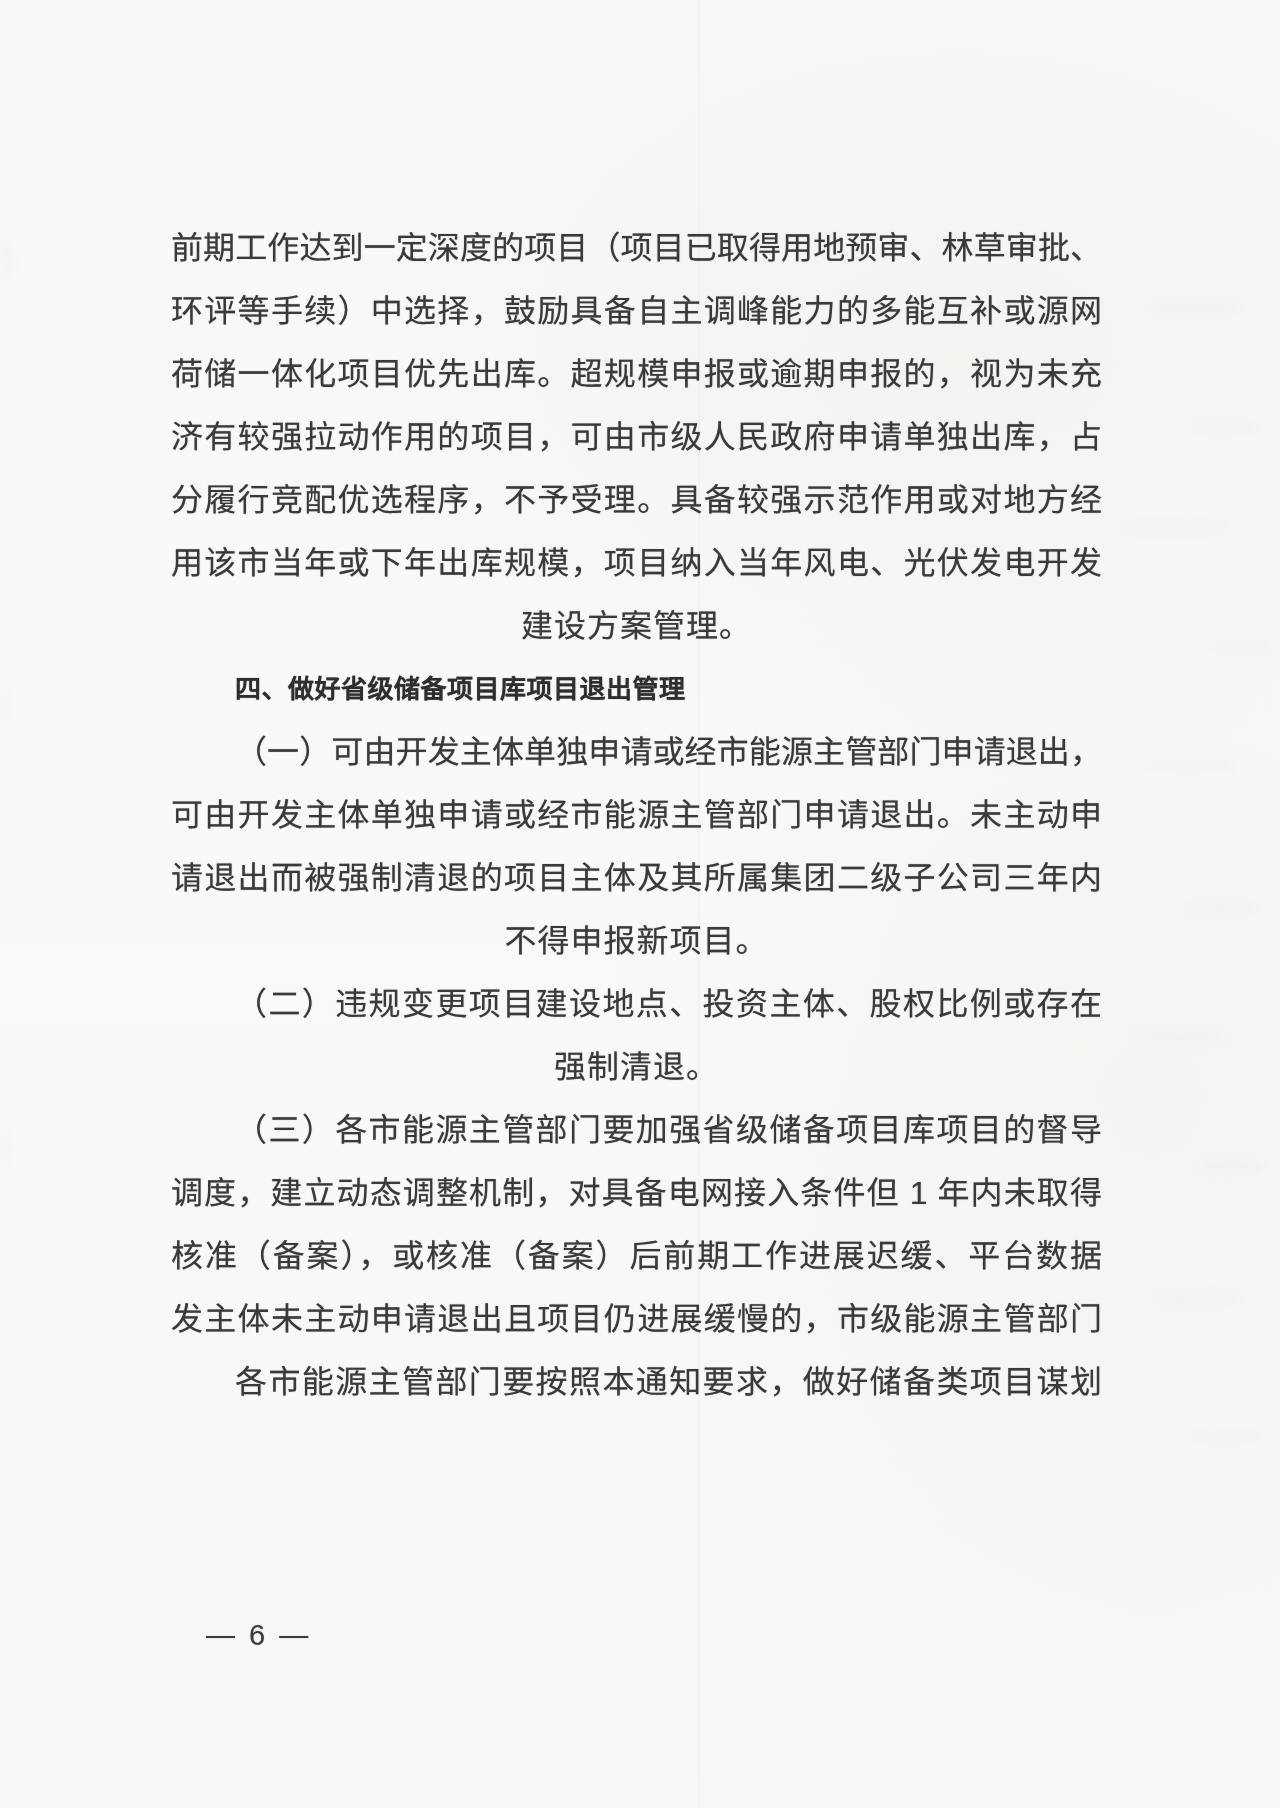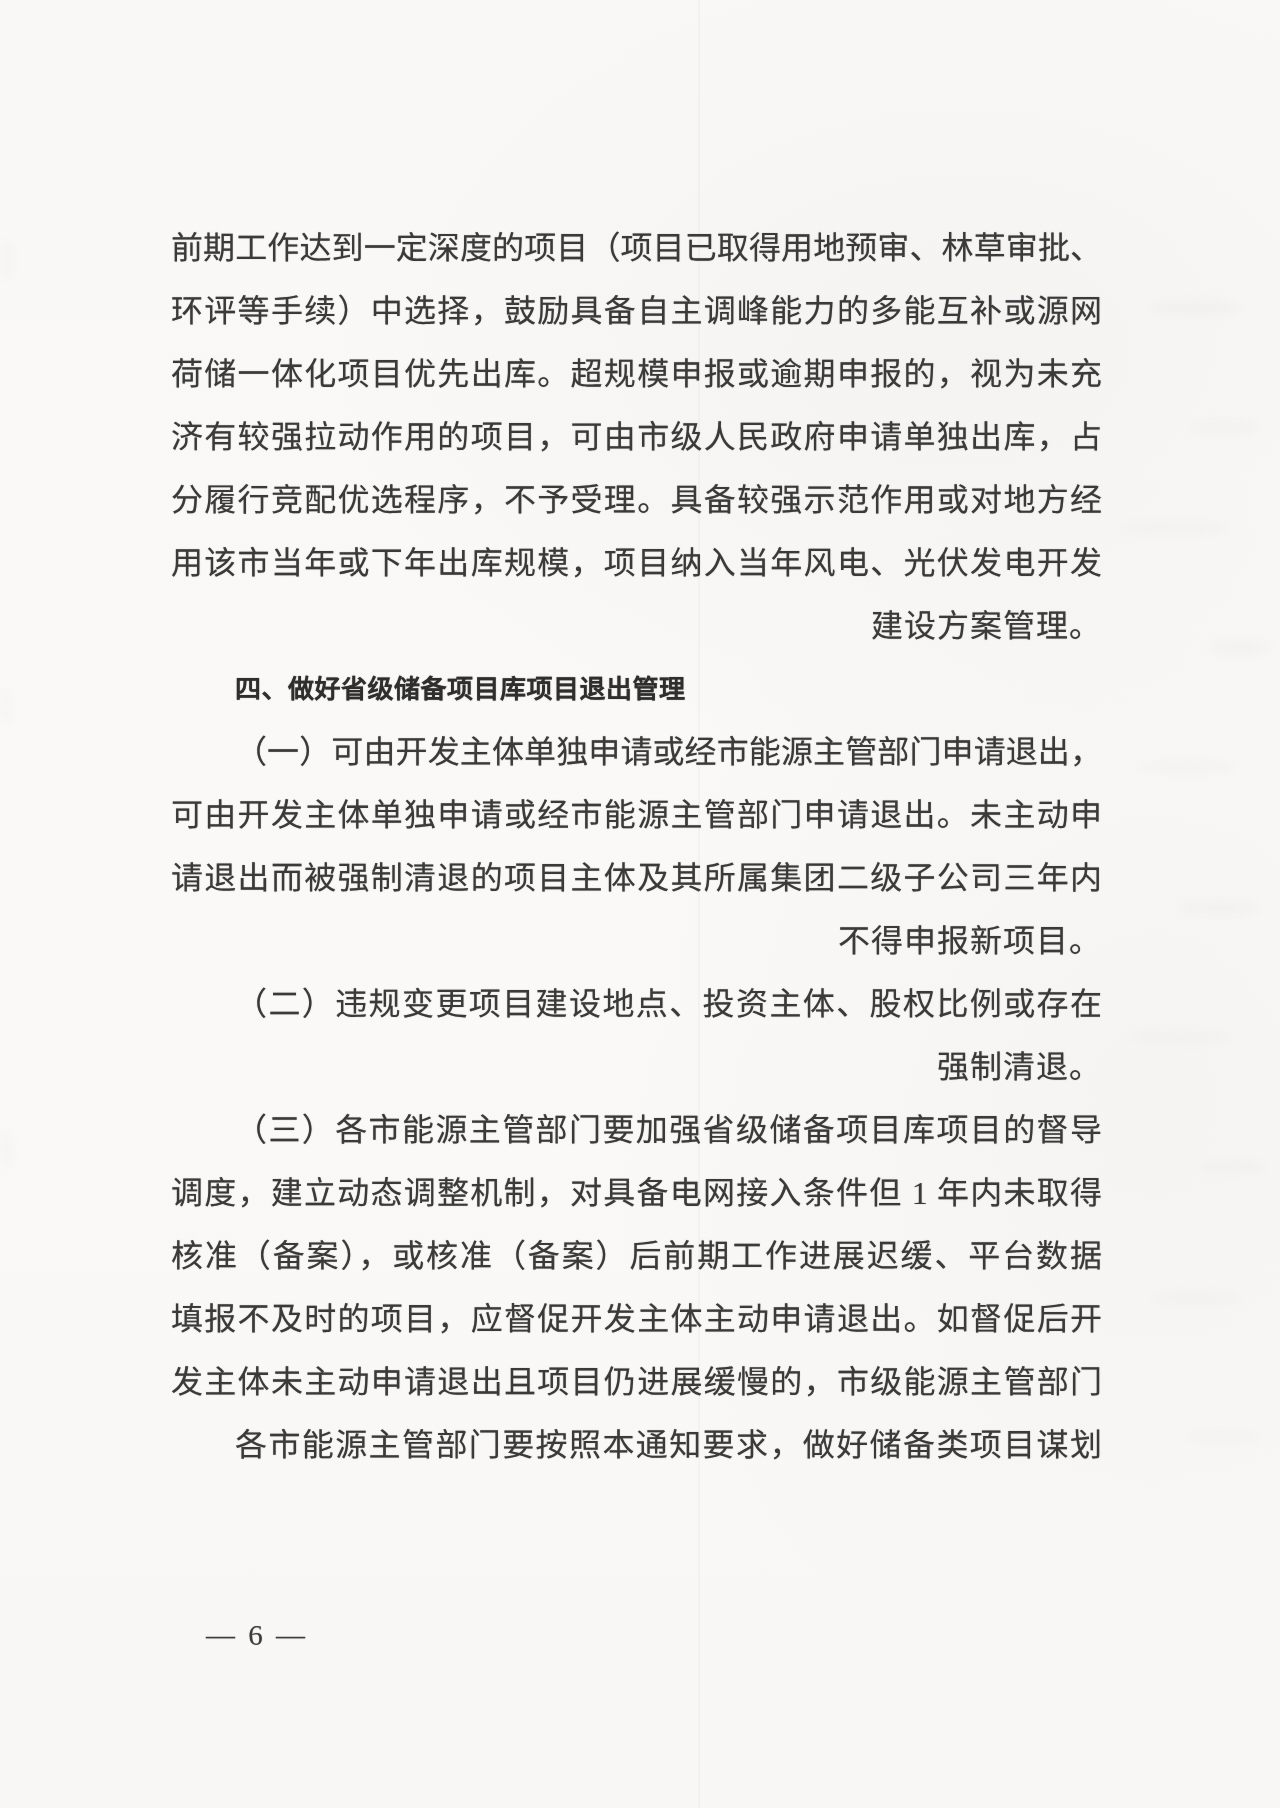--- a/index.html
+++ b/index.html
@@ -10,21 +10,21 @@
   .page {
     position: relative;
     width: 1280px;
     height: 1808px;
     margin: 0 auto;
     overflow: hidden;
     background:
       radial-gradient(ellipse 900px 600px at 75% 20%, rgba(200,198,194,0.10), rgba(0,0,0,0) 70%),
       radial-gradient(ellipse 800px 900px at 90% 60%, rgba(190,188,184,0.08), rgba(0,0,0,0) 70%),
       linear-gradient(180deg, #f9f8f6 0%, #faf9f7 55%, #f8f7f5 100%);
-    font-family: Liberation Serif, serif;
+    font-family: Liberation Sans, sans-serif;
   }
   
   .fold-line {
     position: absolute;
     left: 698px;
     top: 0;
     width: 2px;
     height: 100%;
     background: rgba(110,110,110,0.045);
   }
@@ -43,21 +43,21 @@
     text-shadow: 0 0 1px rgba(70,70,70,0.55);
   }
   .j {
     white-space: normal;
     text-align: justify;
     text-align-last: justify;
     text-justify: inter-character;
   }
   .ind { text-indent: 64px; }
   .end {
-    text-align: right;
+    text-align: center;
     letter-spacing: 1px;
   }
   .heading {
     font-weight: bold;
     font-size: 26px;
     color: #2e2e2e;
     letter-spacing: 0.5px;
     text-indent: 64px;
     text-shadow: 0 0 1px rgba(40,40,40,0.7);
   }
@@ -98,21 +98,20 @@
     <div class="line heading">四、做好省级储备项目库项目退出管理</div>
     <div class="line j ind">（一）可由开发主体单独申请或经市能源主管部门申请退出，</div>
     <div class="line j">可由开发主体单独申请或经市能源主管部门申请退出。未主动申</div>
     <div class="line j">请退出而被强制清退的项目主体及其所属集团二级子公司三年内</div>
     <div class="line end">不得申报新项目。</div>
     <div class="line j ind">（二）违规变更项目建设地点、投资主体、股权比例或存在</div>
     <div class="line end">强制清退。</div>
     <div class="line j ind">（三）各市能源主管部门要加强省级储备项目库项目的督导</div>
     <div class="line j">调度，建立动态调整机制，对具备电网接入条件但 1 年内未取得</div>
     <div class="line j">核准（备案），或核准（备案）后前期工作进展迟缓、平台数据</div>
-    <div class="line j">填报不及时的项目，应督促开发主体主动申请退出。如督促后开</div>
     <div class="line j">发主体未主动申请退出且项目仍进展缓慢的，市级能源主管部门</div>
     <div class="line j ind">各市能源主管部门要按照本通知要求，做好储备类项目谋划</div>
   </div>
 
   <div class="page-number">— 6 —</div>
 
   <div>
     <div class="smudge" style="left:1150px; top:300px;  width:90px;  height:16px; opacity:.14;"></div>
     <div class="smudge" style="left:1190px; top:420px;  width:70px;  height:14px; opacity:.12;"></div>
     <div class="smudge" style="left:1120px; top:520px;  width:110px; height:16px; opacity:.10;"></div>

